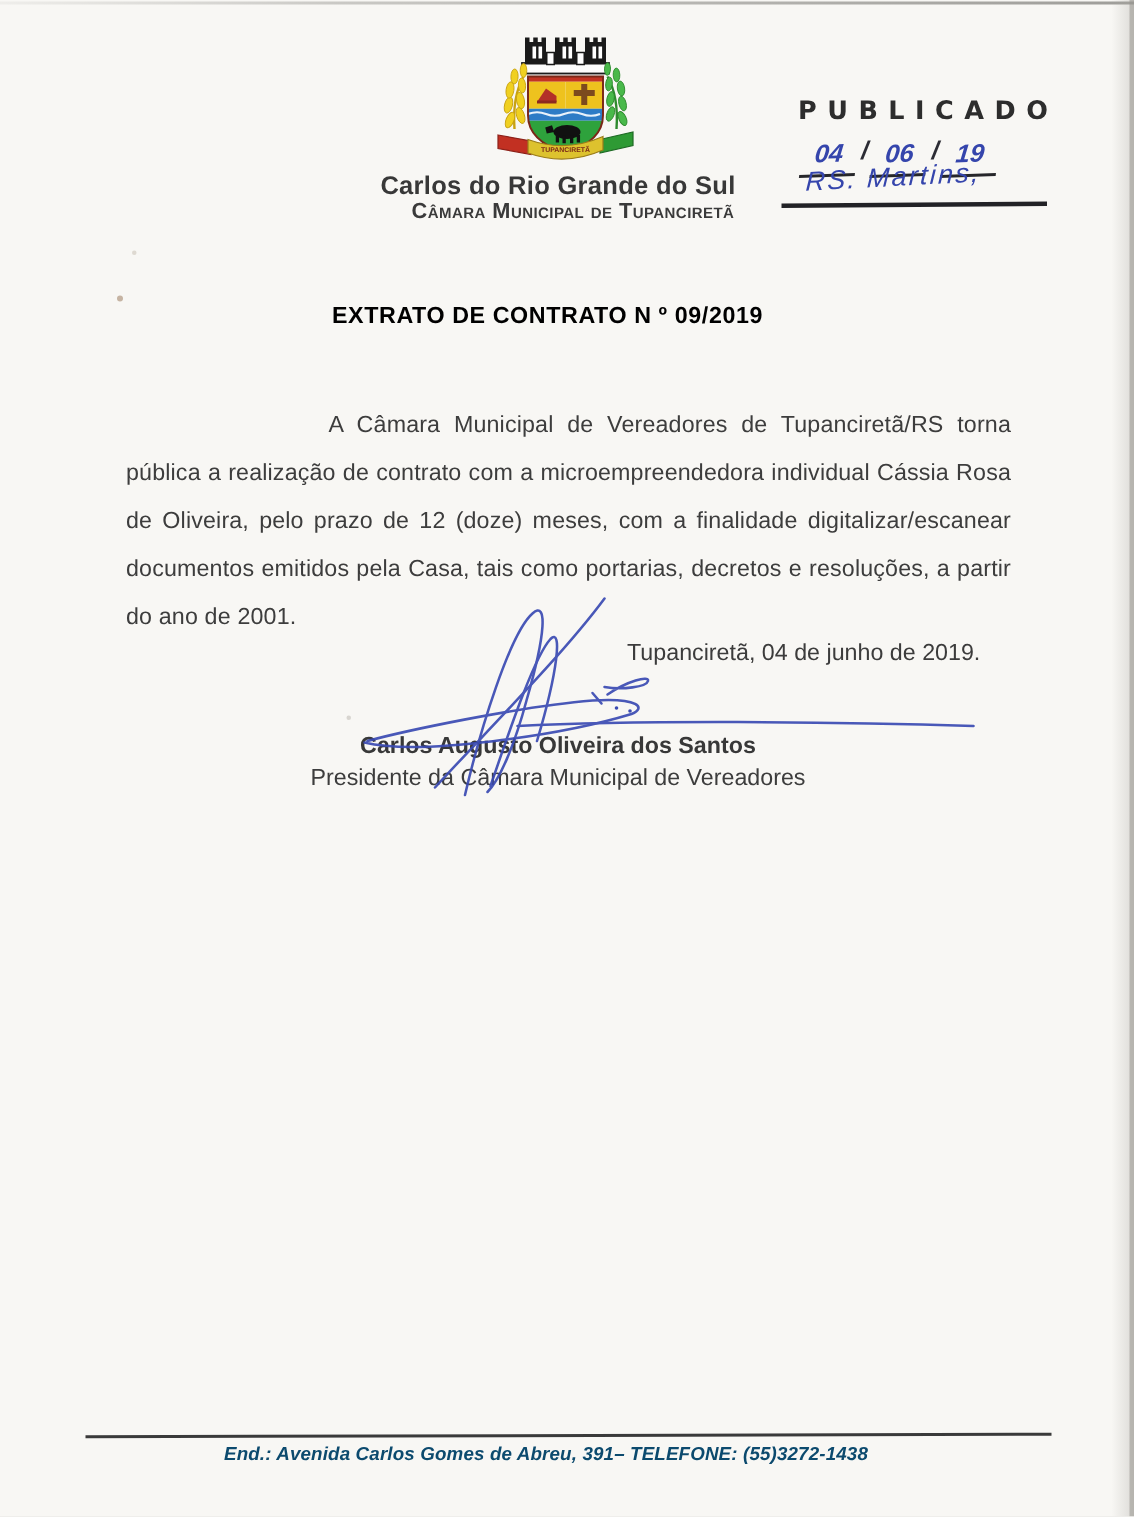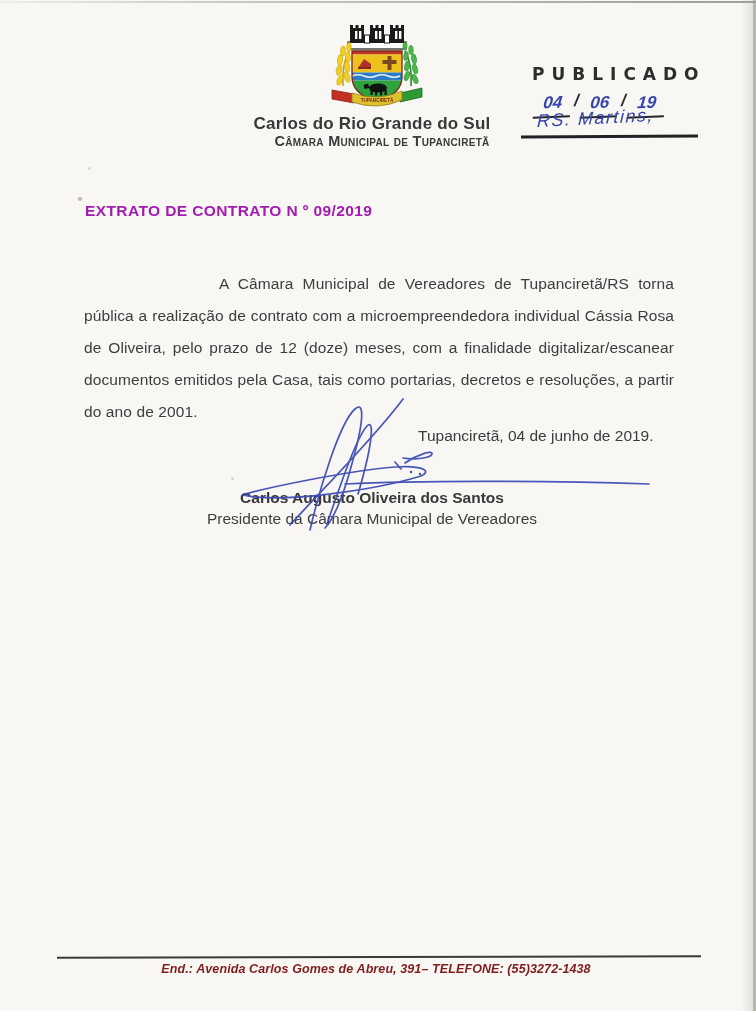--- a/index.html
+++ b/index.html
@@ -40,39 +40,39 @@
     text-align:center; color:#3545ac; font-style:italic;
     transform:skewX(-8deg) rotate(-2deg); font-weight:bold; }
   .stamp-date .sep { width:10px; height:27px; text-align:center; color:#2c2c34;
     font-weight:bold; transform:skewX(-12deg); }
   .stamp-sign { position:absolute; left:537px; top:108px; font-size:18px; font-style:italic;
     color:#3545ac; transform:rotate(-3deg) skewX(-6deg); letter-spacing:1.5px; white-space:nowrap; }
   .stamp-underline { position:absolute; left:521px; top:135px; width:177px; height:2.5px;
     background:#222226; transform:rotate(-0.4deg); }
 
   
-  .doc-title { position:absolute; left:85px; top:202px; width:560px; 
-    font-size:15.5px; font-weight:bold; color:#a21caf; letter-spacing:0.4px; white-space:nowrap; }
+  .doc-title { position:absolute; left:85px; top:202px; width:560px; text-align:center;
+    font-size:15.5px; font-weight:bold; color:#000000; letter-spacing:0.4px; white-space:nowrap; }
   .doc-body { position:absolute; left:84px; top:268px; width:590px;
     font-size:15.5px; line-height:32px; text-align:justify; text-indent:135px;
     color:#3d3d3d; letter-spacing:0.1px; }
   .date-line { position:absolute; left:418px; top:427px; font-size:15.5px; color:#3c3c3c;
     white-space:nowrap; }
 
   .sig-block { position:absolute; left:77px; top:489px; width:590px; text-align:center; }
   .sig-name { font-size:15.5px; font-weight:bold; color:#383838; }
   .sig-role { font-size:15.5px; color:#3d3d3d; margin-top:3px; }
   .sig-ink { position:absolute; left:225px; top:392px; width:430px; height:148px;
     pointer-events:none; z-index:5; }
 
   
   .footer-rule { position:absolute; left:57px; top:956px; width:644px; height:2px;
     background:#3a3a3a; transform:rotate(-0.15deg); }
-  .footer-text { position:absolute; left:12px; top:962px; width:728px; text-align:center;
-    font-size:12.5px; font-weight:bold; font-style:italic; color:#7f1d1d; letter-spacing:0.1px; }
+  .footer-text { position:absolute; left:0; top:962px; width:728px; text-align:center;
+    font-size:12.5px; font-weight:bold; font-style:italic; color:#0c4a6e; letter-spacing:0.1px; }
 </style>
 </head>
 <body>
 
 <div class="page">
 
   <div class="edge-top"></div>
   <div class="edge-right"></div>
   <div class="edge-right-line"></div>
   <div class="speck speck1"></div>

